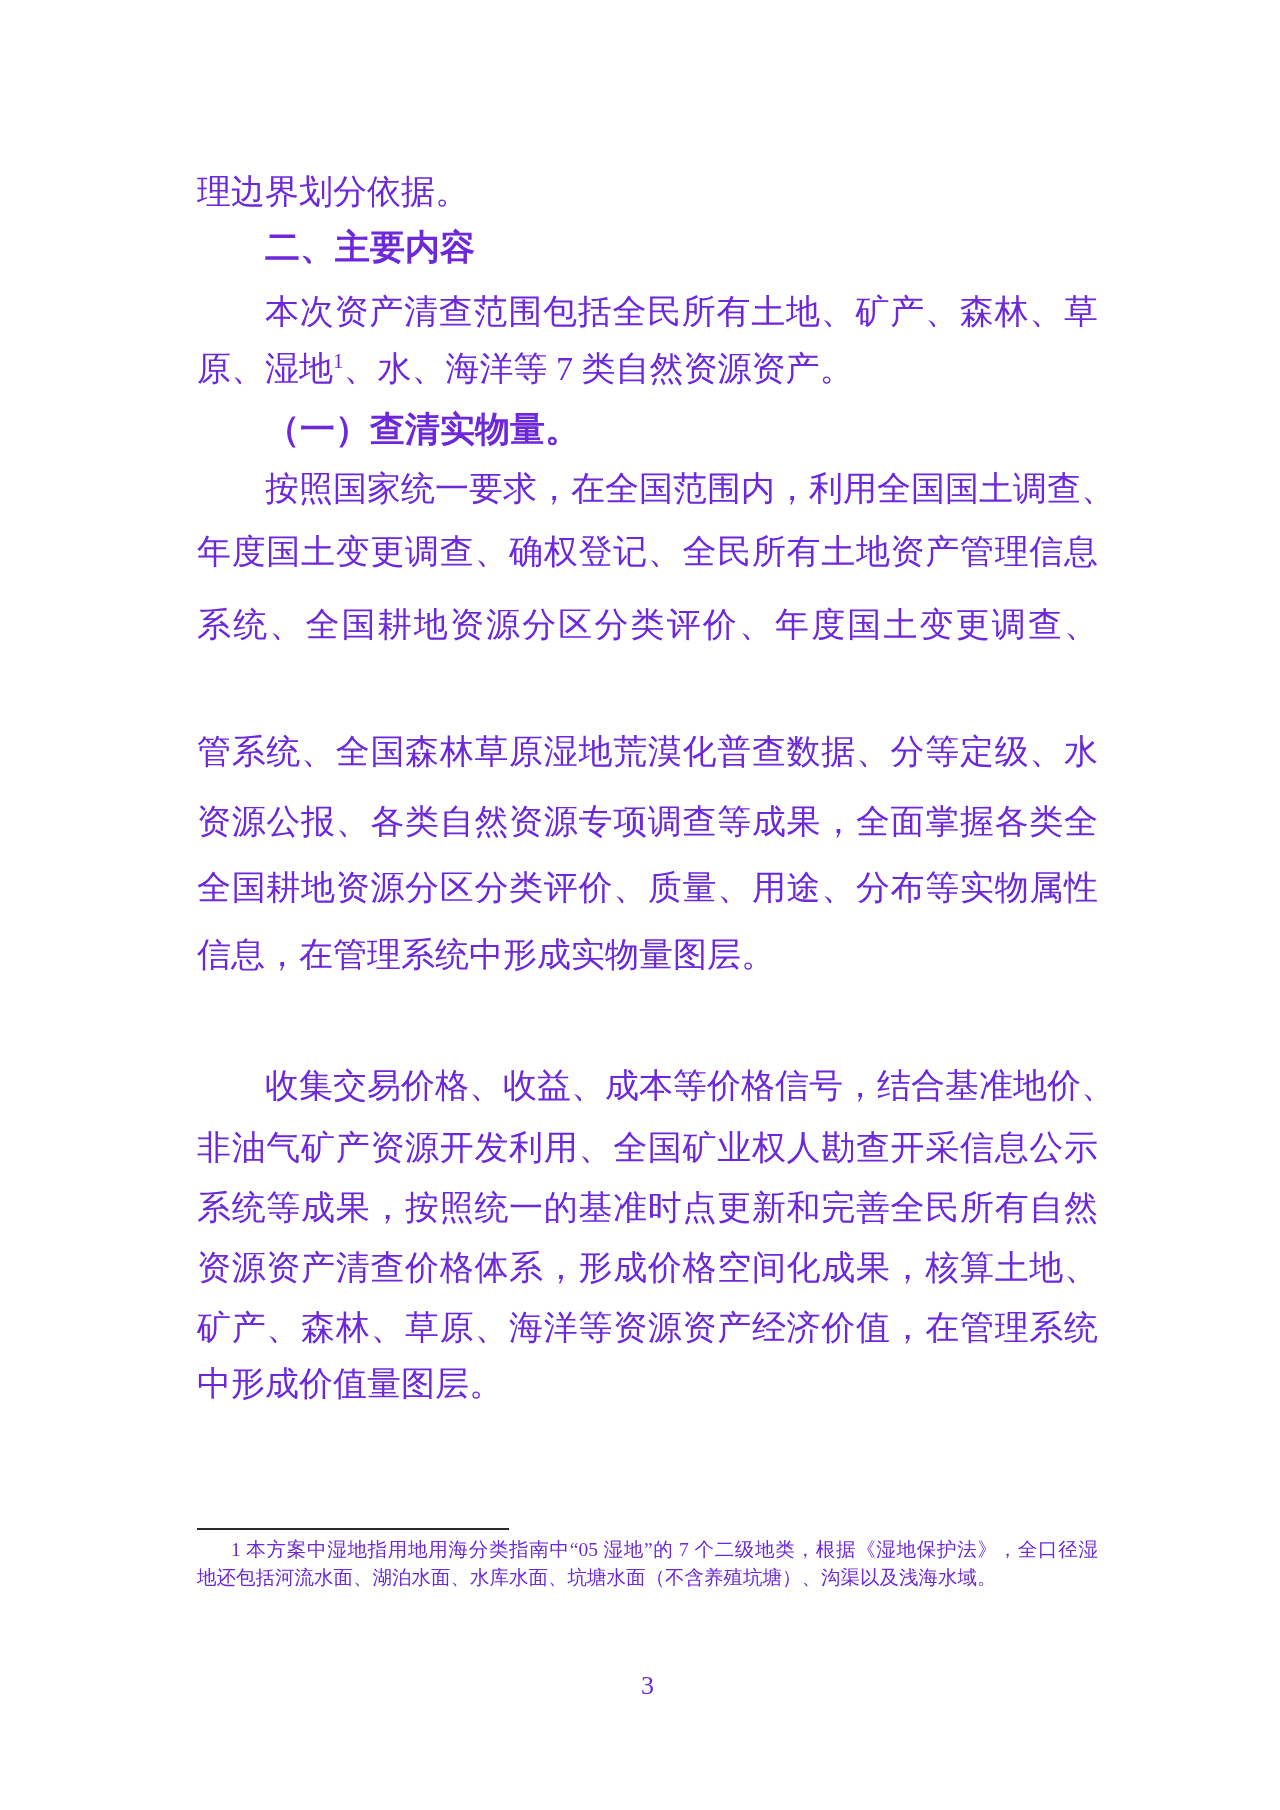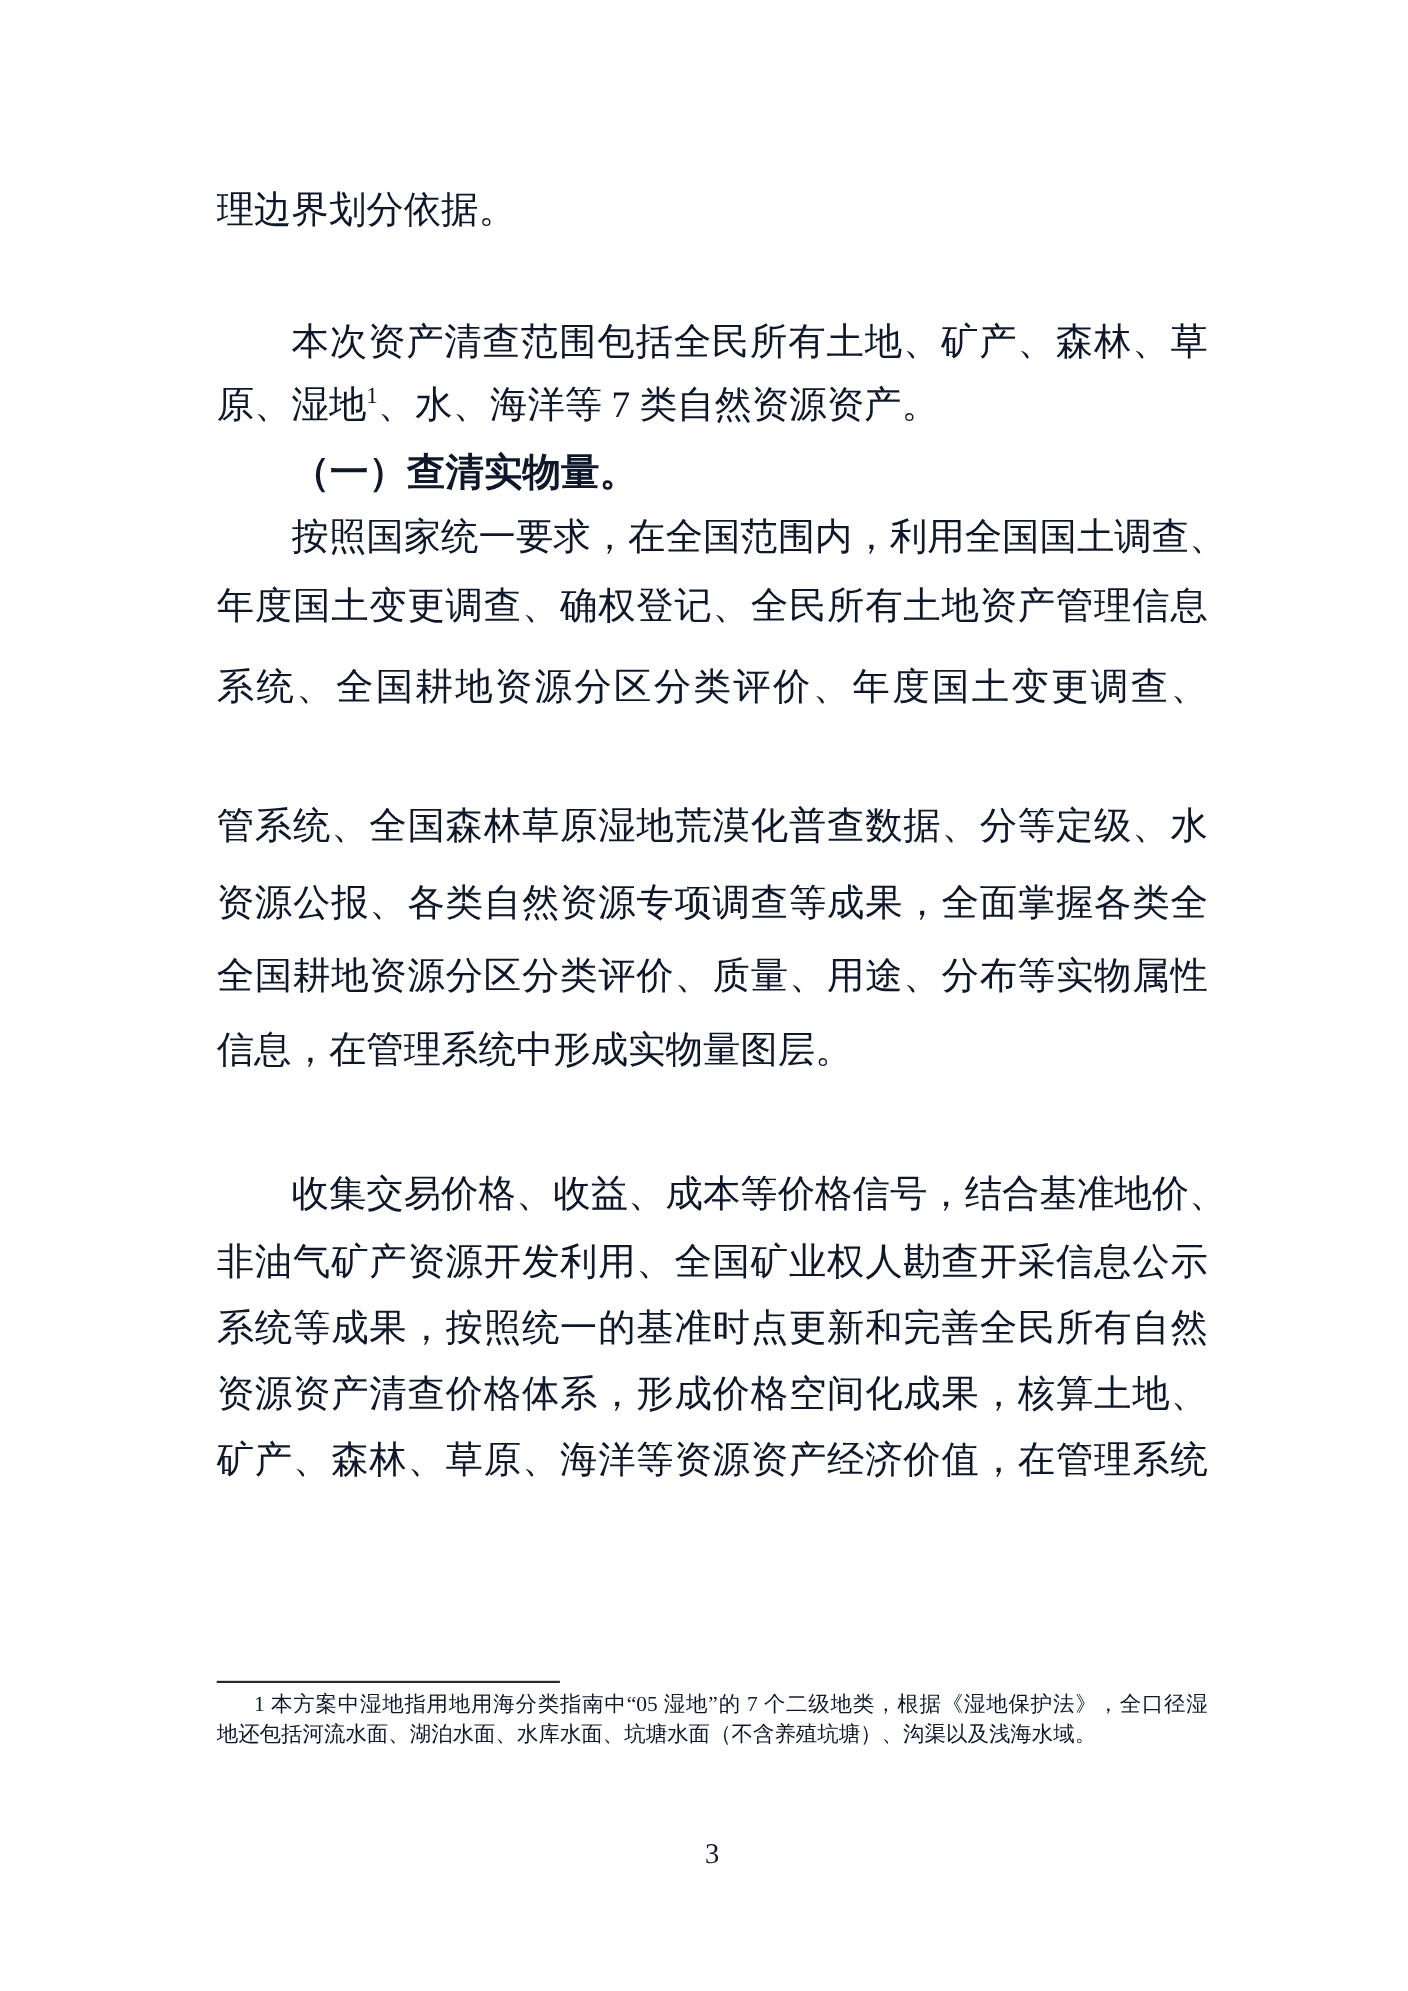--- a/index.html
+++ b/index.html
@@ -8,21 +8,21 @@
     background: #e8e8e8;
   }
   .page {
     position: relative;
     width: 1280px;
     height: 1810px;
     margin: 0 auto;
     background: #ffffff;
     overflow: hidden;
     font-family: "Liberation Serif", "DejaVu Serif", serif;
-    color: #0f172a;
+    color: #6d28d9;
   }
   .content {
     position: absolute;
     left: 197px;
     top: 0;
     width: 901px;
     height: 1810px;
   }
   .line {
     position: absolute;
@@ -90,20 +90,21 @@
   }
 </style>
 </head>
 <body>
 
 <div class="page">
   <div class="content">
 
     <div class="line" style="top:169px">理边界划分依据。</div>
 
+    <div class="line h1 indent" style="top:224px">二、主要内容</div>
 
     <div class="line indent stretch" style="top:289px">本次资产清查范围包括全民所有土地、矿产、森林、草</div>
 
     <div class="line" style="top:346px"><span>原、湿地</span><sup class="fnref">1</sup><span>、水、海洋等 7 类自然资源资产。</span></div>
 
     <div class="line h2 indent" style="top:407px">（一）查清实物量。</div>
 
     <div class="line indent stretch" style="top:466px">按照国家统一要求，在全国范围内，利用全国国土调查、</div>
     <div class="line stretch" style="top:529px">年度国土变更调查、确权登记、全民所有土地资产管理信息</div>
     <div class="line stretch" style="top:602px">系统、全国耕地资源分区分类评价、年度国土变更调查、</div>
@@ -111,20 +112,21 @@
     <div class="line stretch" style="top:799px">资源公报、各类自然资源专项调查等成果，全面掌握各类全</div>
     <div class="line stretch" style="top:865px">全国耕地资源分区分类评价、质量、用途、分布等实物属性</div>
     <div class="line" style="top:932px">信息，在管理系统中形成实物量图层。</div>
 
 
     <div class="line indent stretch" style="top:1063px">收集交易价格、收益、成本等价格信号，结合基准地价、</div>
     <div class="line stretch" style="top:1125px">非油气矿产资源开发利用、全国矿业权人勘查开采信息公示</div>
     <div class="line stretch" style="top:1185px">系统等成果，按照统一的基准时点更新和完善全民所有自然</div>
     <div class="line stretch" style="top:1245px">资源资产清查价格体系，形成价格空间化成果，核算土地、</div>
     <div class="line stretch" style="top:1305px">矿产、森林、草原、海洋等资源资产经济价值，在管理系统</div>
+    <div class="line" style="top:1361px">中形成价值量图层。</div>
 
     <div class="fn-sep"></div>
 
     <div class="fn-line first" style="top:1536px">1  本方案中湿地指用地用海分类指南中“05 湿地”的 7 个二级地类，根据《湿地保护法》，全口径湿</div>
     <div class="fn-line" style="top:1564px">地还包括河流水面、湖泊水面、水库水面、坑塘水面（不含养殖坑塘）、沟渠以及浅海水域。</div>
 
     <div class="page-num">3</div>
 
   </div>
 </div>

